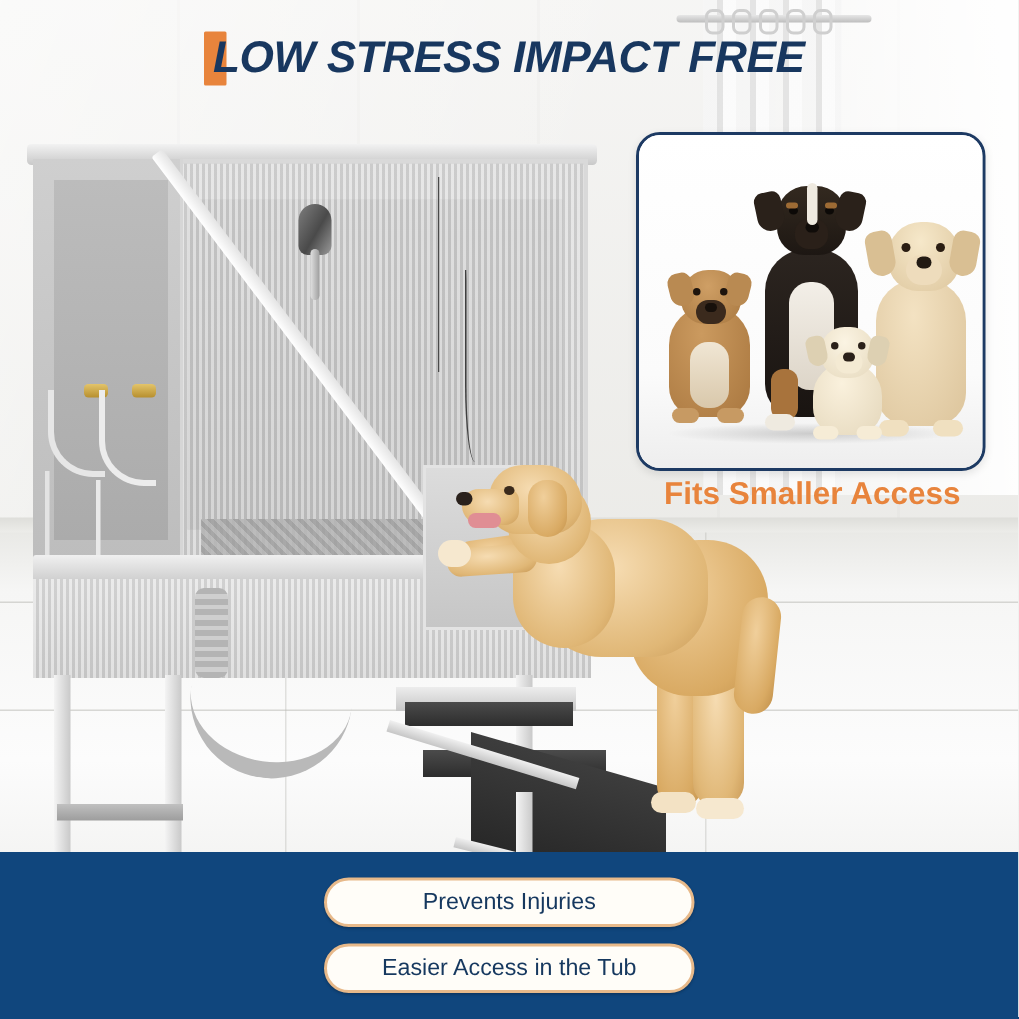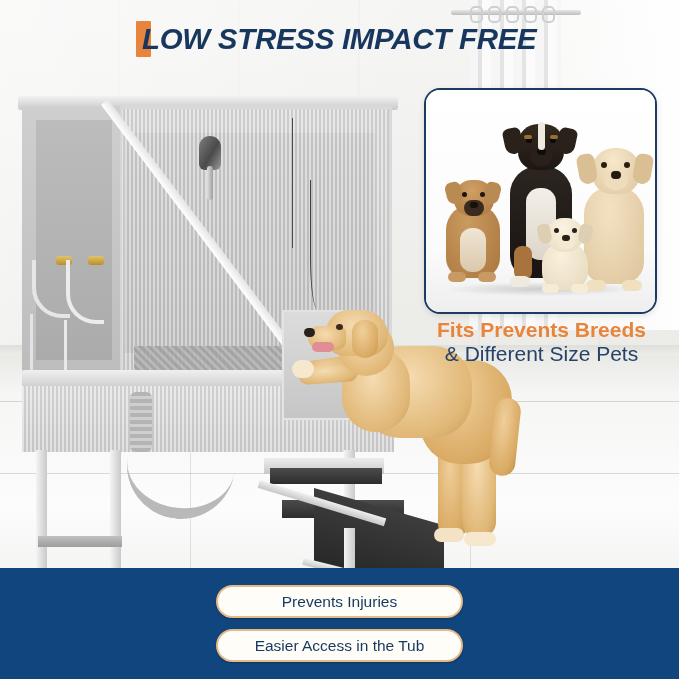--- a/index.html
+++ b/index.html
@@ -307,22 +307,21 @@
       <div style="position:absolute;left:2px;top:8px;width:13px;height:20px;border-radius:6px 6px 8px 8px;background:#ddd0b2;transform:rotate(-12deg);"></div>
       <div style="position:absolute;left:43px;top:8px;width:13px;height:20px;border-radius:6px 6px 8px 8px;background:#ddd0b2;transform:rotate(12deg);"></div>
       <div style="position:absolute;left:18px;top:12px;width:5px;height:5px;border-radius:50%;background:#2a2019;"></div>
       <div style="position:absolute;left:36px;top:12px;width:5px;height:5px;border-radius:50%;background:#2a2019;"></div>
       <div style="position:absolute;left:6px;top:68px;width:17px;height:9px;border-radius:5px;background:#f6ecd6;"></div>
       <div style="position:absolute;left:35px;top:68px;width:17px;height:9px;border-radius:5px;background:#f6ecd6;"></div>
     </div>
   </div>
 
   <div class="caption">
-    <div class="cap1">Fits Prevents Breeds</div>
-    <div class="cap2">&amp; Different Size Pets</div>
+    <div class="cap1">Fits Smaller Access</div>
   </div>
 
   <div class="banner">
     <div class="banner-inner">
       <div class="pill-row">
         <div class="pill w1">Prevents Injuries</div>
       </div>
       <div class="pill-row">
         <div class="pill w1">Easier Access in the Tub</div>
       </div>

